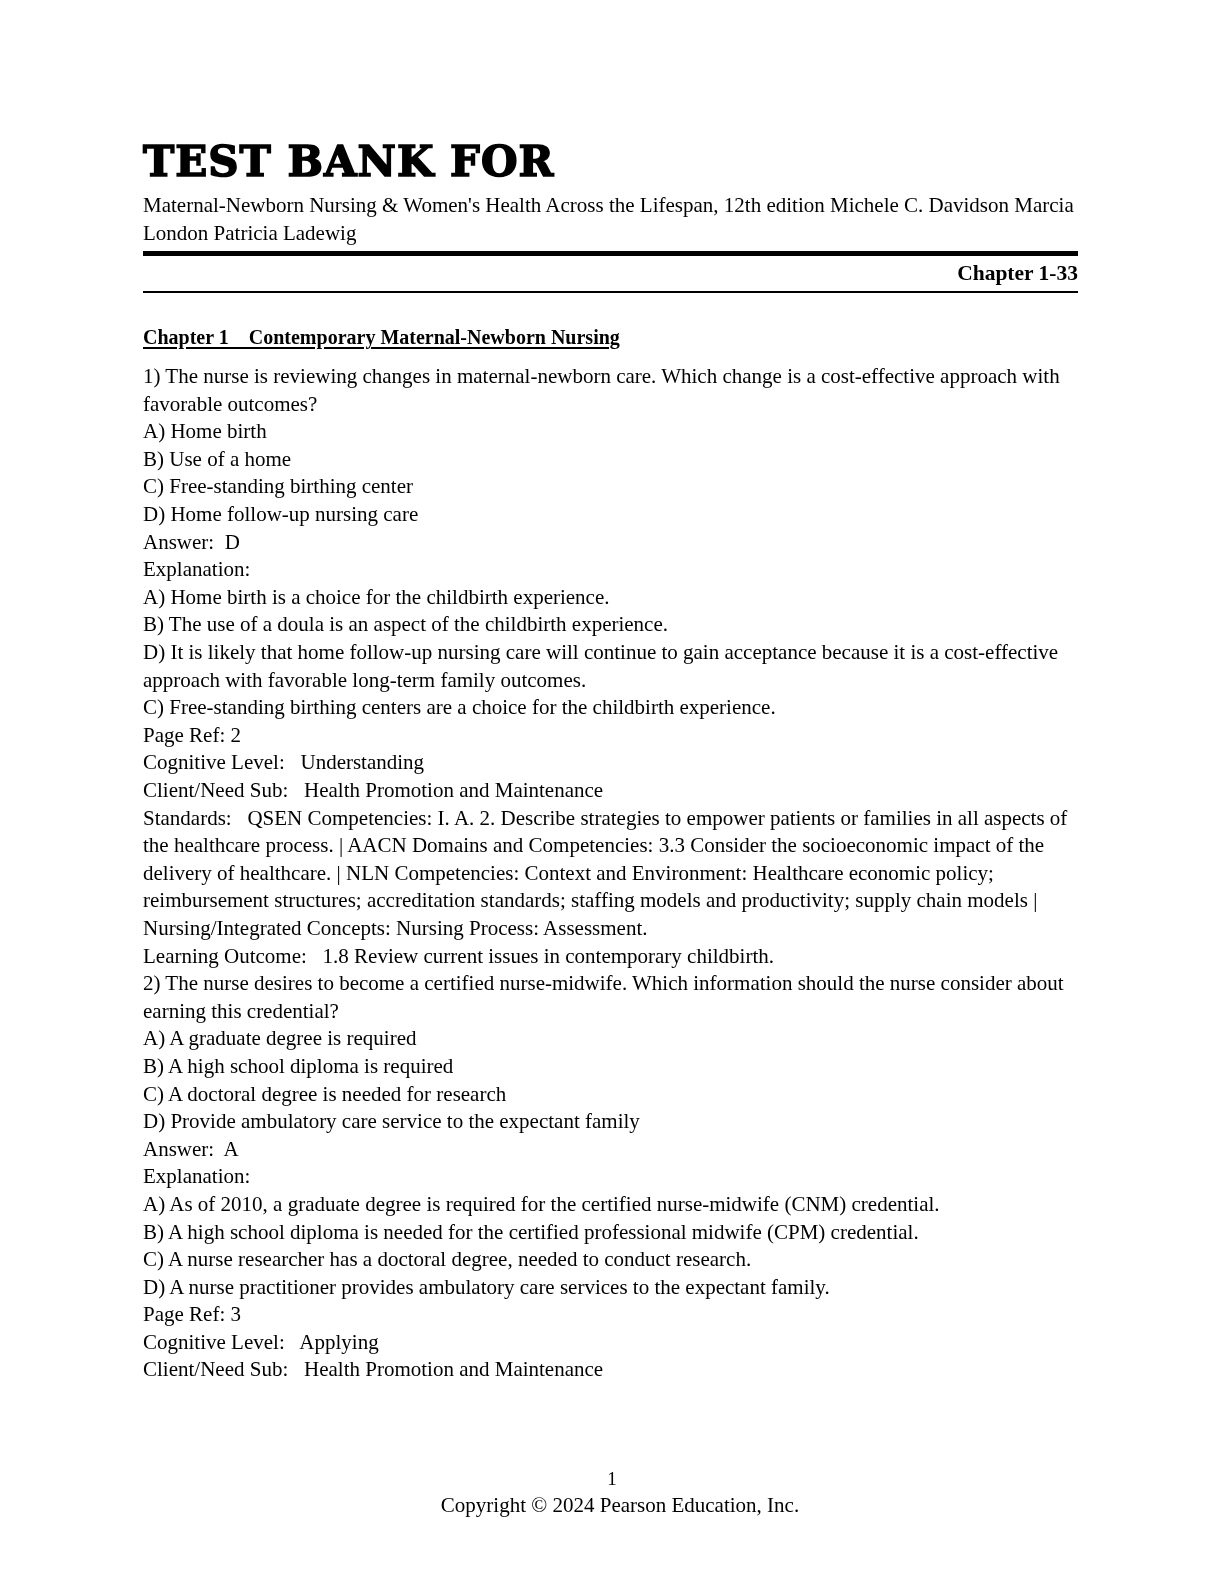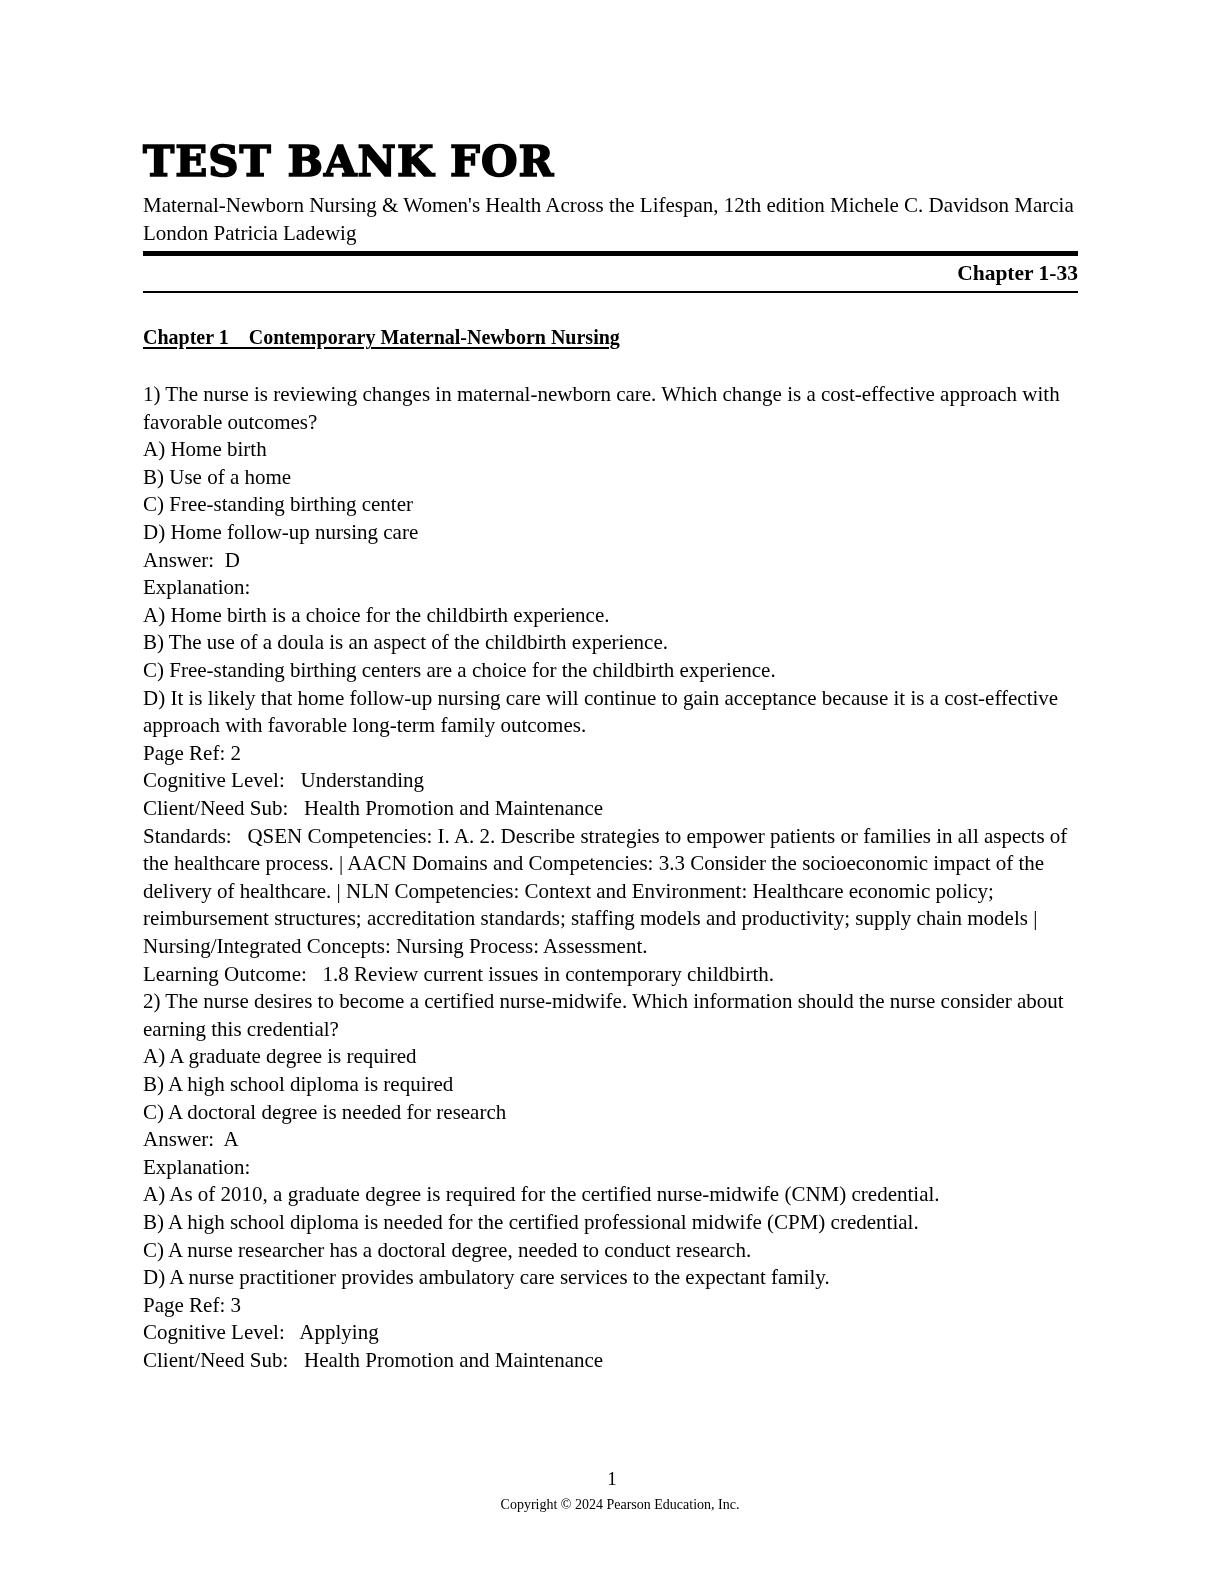--- a/index.html
+++ b/index.html
@@ -48,40 +48,40 @@
   .chapter-heading {
     margin-top: 33px;
     font-size: 20px;
     font-weight: bold;
     text-decoration: underline;
     text-decoration-thickness: 2px;
     text-underline-offset: 3px;
     white-space: pre-wrap;
   }
   .body-text {
-    margin-top: 32px;
+    margin-top: 14px;
   }
   .line {
     font-size: 21px;
     line-height: 27.6px;
     white-space: pre-wrap;
   }
   .footer {
     position: absolute;
     left: 0;
     right: 0;
     bottom: 66px;
     text-align: center;
   }
   .page-number {
     font-size: 19px;
     line-height: 26px;
   }
   .copyright {
-    font-size: 14px;
+    font-size: 21px;
     line-height: 26px;
     margin-left: 16px;
   }
 </style>
 </head>
 <body>
 
 <div class="page">
 
   <header>
@@ -99,34 +99,35 @@
     <section>
       <p class="line">1) The nurse is reviewing changes in maternal-newborn care. Which change is a cost-effective approach with favorable outcomes?</p>
       <p class="line">A) Home birth</p>
       <p class="line">B) Use of a home</p>
       <p class="line">C) Free-standing birthing center</p>
       <p class="line">D) Home follow-up nursing care</p>
       <p class="line">Answer:  D</p>
       <p class="line">Explanation:</p>
       <p class="line">A) Home birth is a choice for the childbirth experience.</p>
       <p class="line">B) The use of a doula is an aspect of the childbirth experience.</p>
+      <p class="line">D) It is likely that home follow-up nursing care will continue to gain acceptance because it is a cost-effective approach with favorable long-term family outcomes.</p>
       <p class="line">C) Free-standing birthing centers are a choice for the childbirth experience.</p>
-      <p class="line">D) It is likely that home follow-up nursing care will continue to gain acceptance because it is a cost-effective approach with favorable long-term family outcomes.</p>
       <p class="line">Page Ref: 2</p>
       <p class="line">Cognitive Level:   Understanding</p>
       <p class="line">Client/Need Sub:   Health Promotion and Maintenance</p>
       <p class="line">Standards:   QSEN Competencies: I. A. 2. Describe strategies to empower patients or families in all aspects of the healthcare process. | AACN Domains and Competencies: 3.3 Consider the socioeconomic impact of the delivery of healthcare. | NLN Competencies: Context and Environment: Healthcare economic policy; reimbursement structures; accreditation standards; staffing models and productivity; supply chain models | Nursing/Integrated Concepts: Nursing Process: Assessment.</p>
       <p class="line">Learning Outcome:   1.8 Review current issues in contemporary childbirth.</p>
     </section>
 
     <section>
       <p class="line">2) The nurse desires to become a certified nurse-midwife. Which information should the nurse consider about earning this credential?</p>
       <p class="line">A) A graduate degree is required</p>
       <p class="line">B) A high school diploma is required</p>
       <p class="line">C) A doctoral degree is needed for research</p>
+      <p class="line">D) Provide ambulatory care service to the expectant family</p>
       <p class="line">Answer:  A</p>
       <p class="line">Explanation:</p>
       <p class="line">A) As of 2010, a graduate degree is required for the certified nurse-midwife (CNM) credential.</p>
       <p class="line">B) A high school diploma is needed for the certified professional midwife (CPM) credential.</p>
       <p class="line">C) A nurse researcher has a doctoral degree, needed to conduct research.</p>
       <p class="line">D) A nurse practitioner provides ambulatory care services to the expectant family.</p>
       <p class="line">Page Ref: 3</p>
       <p class="line">Cognitive Level:   Applying</p>
       <p class="line">Client/Need Sub:   Health Promotion and Maintenance</p>
     </section>

